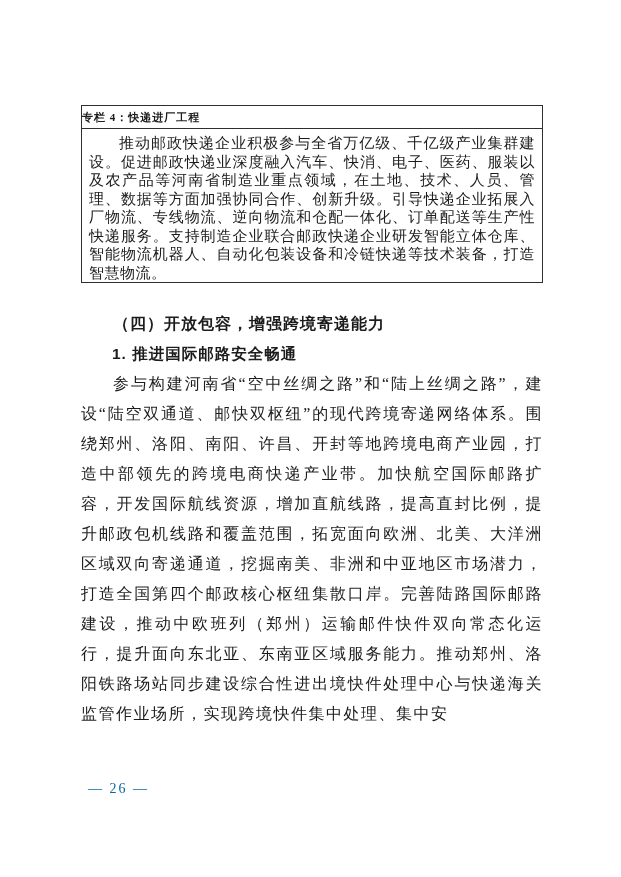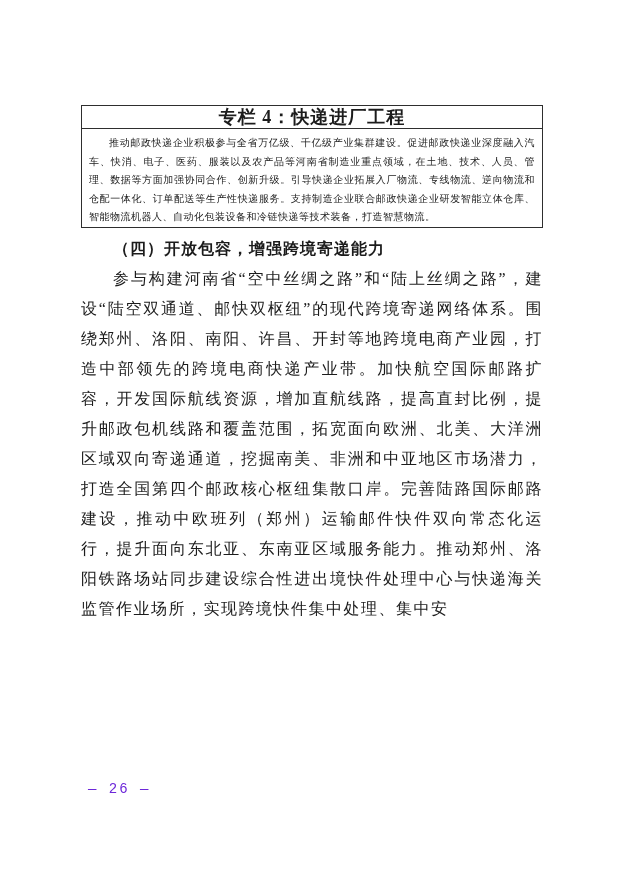--- a/index.html
+++ b/index.html
@@ -19,40 +19,40 @@
     left: 81px;
     top: 105px;
     width: 462px;
   }
   
   .column-box {
     border: 1.5px solid #2e2e2e;
   }
   .column-box-title {
     border-bottom: 1.5px solid #2e2e2e;
-    text-align: center;
+    text-align: left;
     font-weight: bold;
-    font-size: 18px;
+    font-size: 11px;
     line-height: 22px;
     letter-spacing: 1px;
   }
   .column-box-body {
     padding: 5px 7px 0 7px;
-    font-size: 10px;
+    font-size: 15px;
     line-height: 18.5px;
     text-align: justify;
   }
   .column-box-body p {
     text-indent: 2em;
     letter-spacing: 0.5px;
   }
   .box-para-bold { font-weight: bold; }
   
   .main-text {
-    margin-top: 6px;
+    margin-top: 26px;
     font-size: 16px;
     line-height: 30px;
     text-align: justify;
   }
   .section-heading {
     font-weight: bold;
     text-indent: 2em;
     letter-spacing: 1px;
   }
   .body-para {
@@ -66,38 +66,38 @@
     font-family: "Liberation Sans", "DejaVu Sans", sans-serif;
     font-size: 15.5px;
   }
   
   .page-footer {
     position: absolute;
     left: 88px;
     top: 781px;
     font-size: 14px;
     letter-spacing: 2px;
-    color: #6d28d9;
-    font-family: Liberation Mono, monospace;
+    color: #0369a1;
   }
 </style>
 </head>
 <body>
 
 <div class="page">
   <div class="content">
 
     <div class="column-box">
       <div class="column-box-title">专栏 4：快递进厂工程</div>
       <div class="column-box-body">
         <p>推动邮政快递企业积极参与全省万亿级、千亿级产业集群建设。促进邮政快递业深度融入汽车、快消、电子、医药、服装以及农产品等河南省制造业重点领域，在土地、技术、人员、管理、数据等方面加强协同合作、创新升级。引导快递企业拓展入厂物流、专线物流、逆向物流和仓配一体化、订单配送等生产性快递服务。支持制造企业联合邮政快递企业研发智能立体仓库、智能物流机器人、自动化包装设备和冷链快递等技术装备，打造智慧物流。</p>
       </div>
     </div>
 
     <div class="main-text">
       <p class="section-heading">（四）开放包容，增强跨境寄递能力</p>
+      <p class="sub-heading">1. 推进国际邮路安全畅通</p>
       <p class="body-para">参与构建河南省“空中丝绸之路”和“陆上丝绸之路”，建设“陆空双通道、邮快双枢纽”的现代跨境寄递网络体系。围绕郑州、洛阳、南阳、许昌、开封等地跨境电商产业园，打造中部领先的跨境电商快递产业带。加快航空国际邮路扩容，开发国际航线资源，增加直航线路，提高直封比例，提升邮政包机线路和覆盖范围，拓宽面向欧洲、北美、大洋洲区域双向寄递通道，挖掘南美、非洲和中亚地区市场潜力，打造全国第四个邮政核心枢纽集散口岸。完善陆路国际邮路建设，推动中欧班列（郑州）运输邮件快件双向常态化运行，提升面向东北亚、东南亚区域服务能力。推动郑州、洛阳铁路场站同步建设综合性进出境快件处理中心与快递海关监管作业场所，实现跨境快件集中处理、集中安</p>
     </div>
 
   </div>
 
   <div class="page-footer">— 26 —</div>
 </div>
 
 </body></html>

